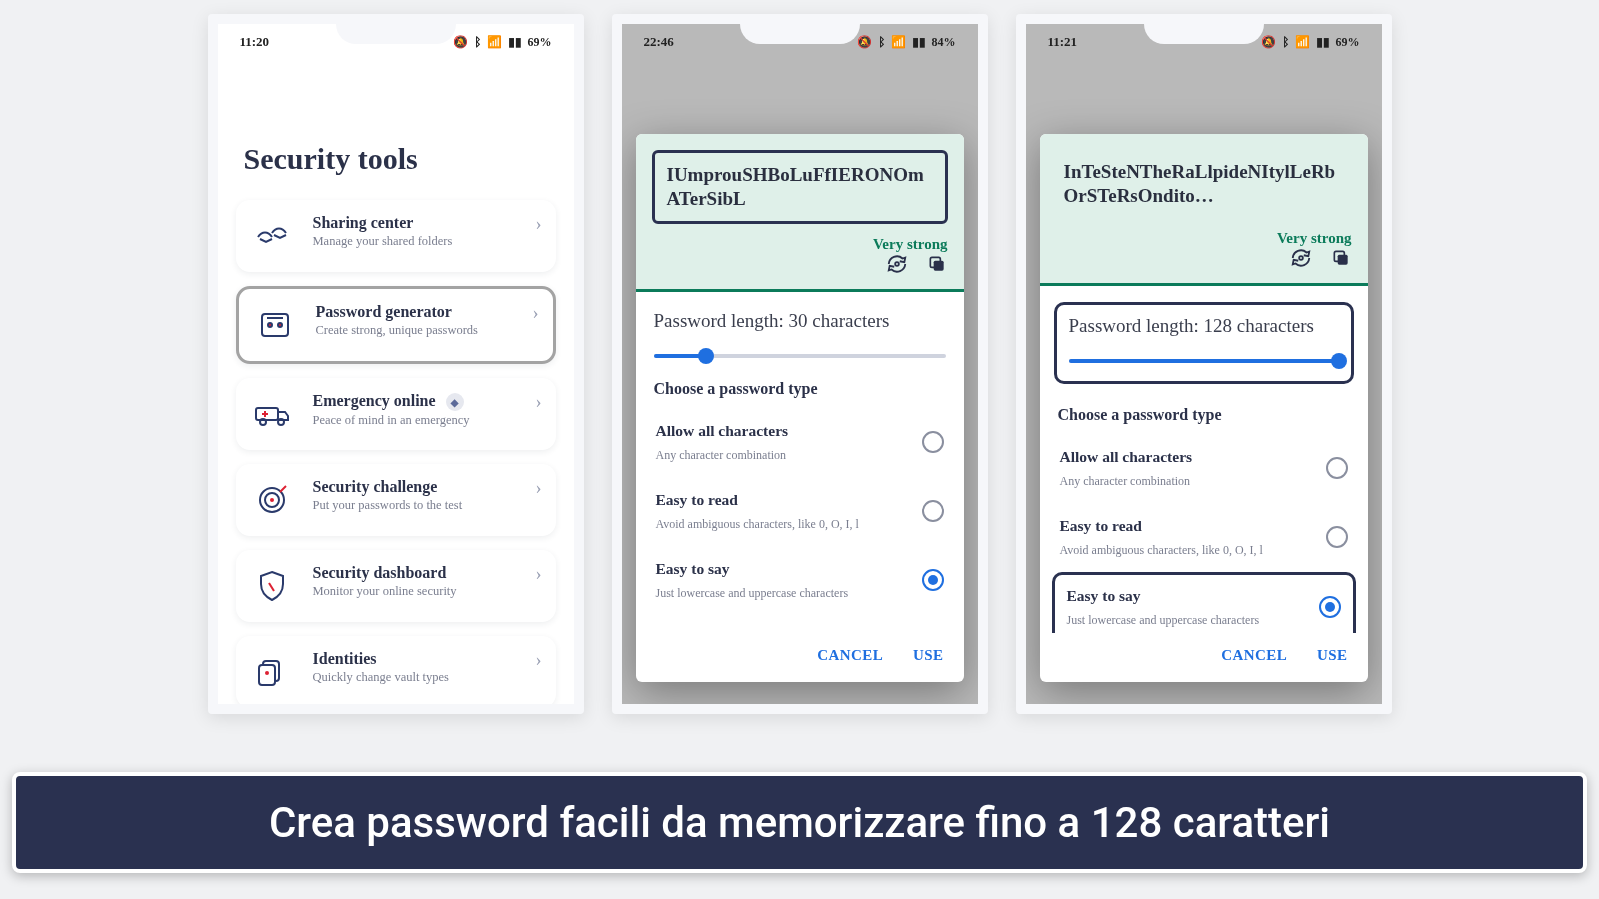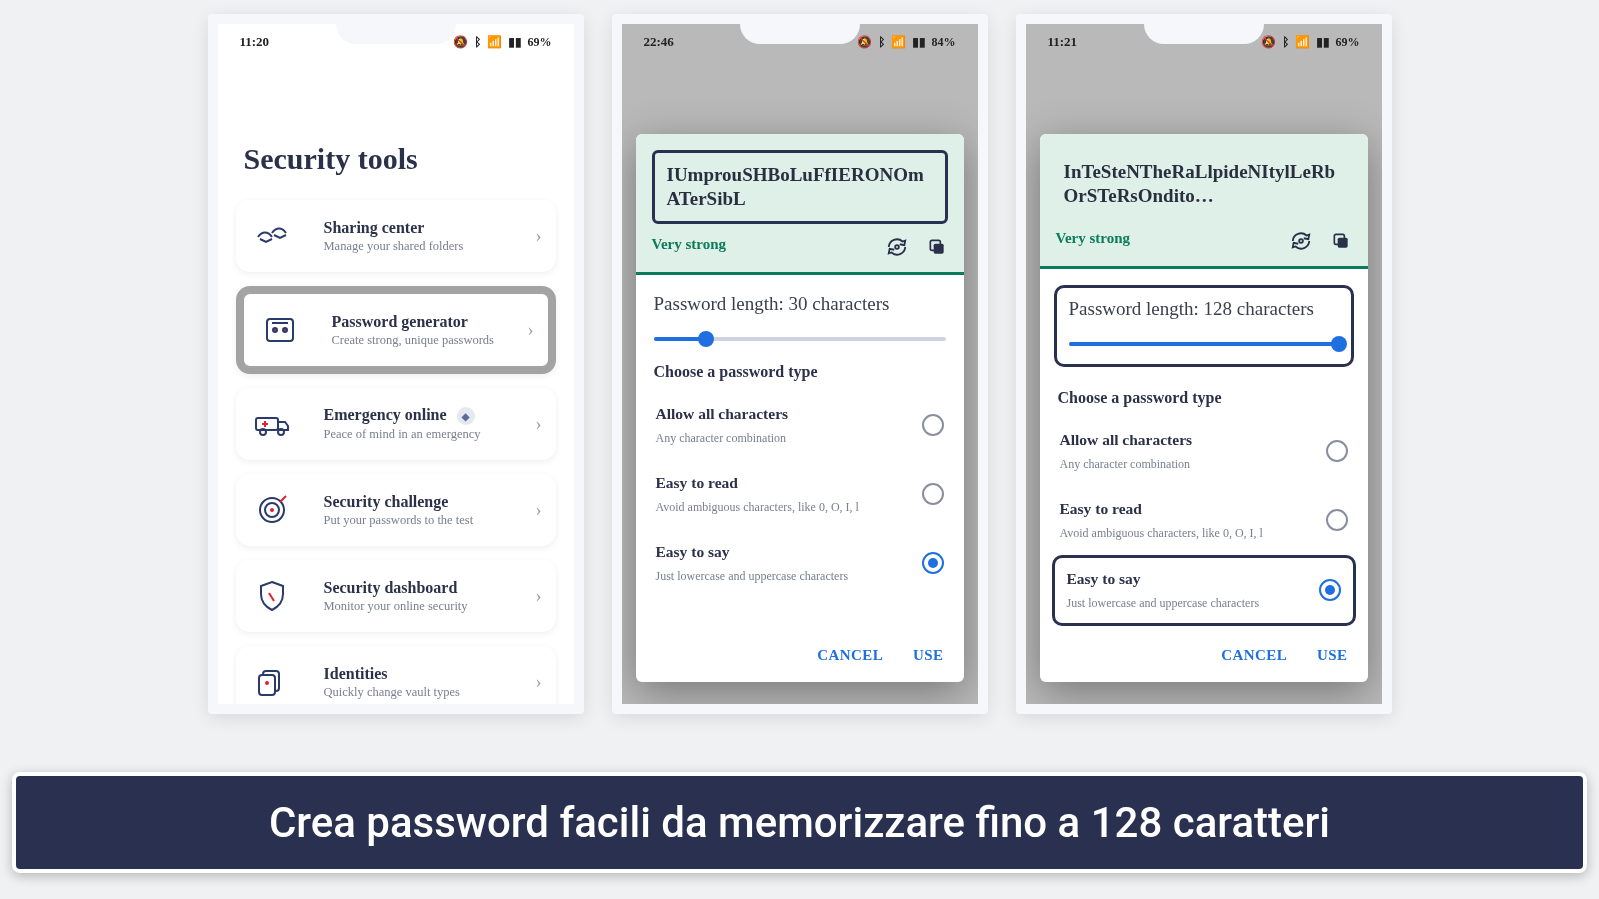--- a/index.html
+++ b/index.html
@@ -63,27 +63,27 @@
     font-size: 30px;
     font-weight: 800;
     color: #2b3149;
     margin: 52px 0 24px 8px;
   }
   .tool-card {
     background:#fff;
     border-radius: 14px;
     padding: 14px 14px;
     display:flex;
-    align-items:center;
-    gap:30px;
+    align-items:flex-start;
+    gap:19px;
     box-shadow: 0 2px 6px rgba(40,45,70,.08);
     margin-bottom: 14px;
   }
   .tool-card.highlight {
-    border: 8px solid #a3a3a3;
+    border: 3px solid #a3a3a3;
     border-radius: 14px;
   }
   .tool-icon {
     width: 44px; height:44px;
     display:flex; align-items:center; justify-content:center;
     color:#2a3a6b;
     flex-shrink:0;
   }
   .tool-text { flex:1; }
   .tool-title { font-size:16px; font-weight:700; color:#2b3149; }
@@ -123,24 +123,25 @@
     color:#2a2f3f;
     line-height:1.25;
     word-break: break-all;
   }
   .pw-value-box.outlined {
     border: 3px solid #2a3150;
     padding-left: 12px;
   }
   .pw-strength-row {
     display:flex;
-    align-items:flex-start;
+    align-items:flex-end;
     justify-content:space-between;
     margin-top: 12px;
     padding-bottom: 4px;
+    flex-direction: column;
   }
   .pw-strength {
     color:#0b7b5a;
     font-weight:700;
     font-size:15px;
   }
   .pw-act-icons { display:flex; gap:18px; color:#2a304a;}
   .pw-act-icons .icn { width:22px; height:22px; display:flex; align-items:center; justify-content:center;}
 
   .pw-body { padding: 18px 18px 4px 18px; flex:1; overflow:auto; }

